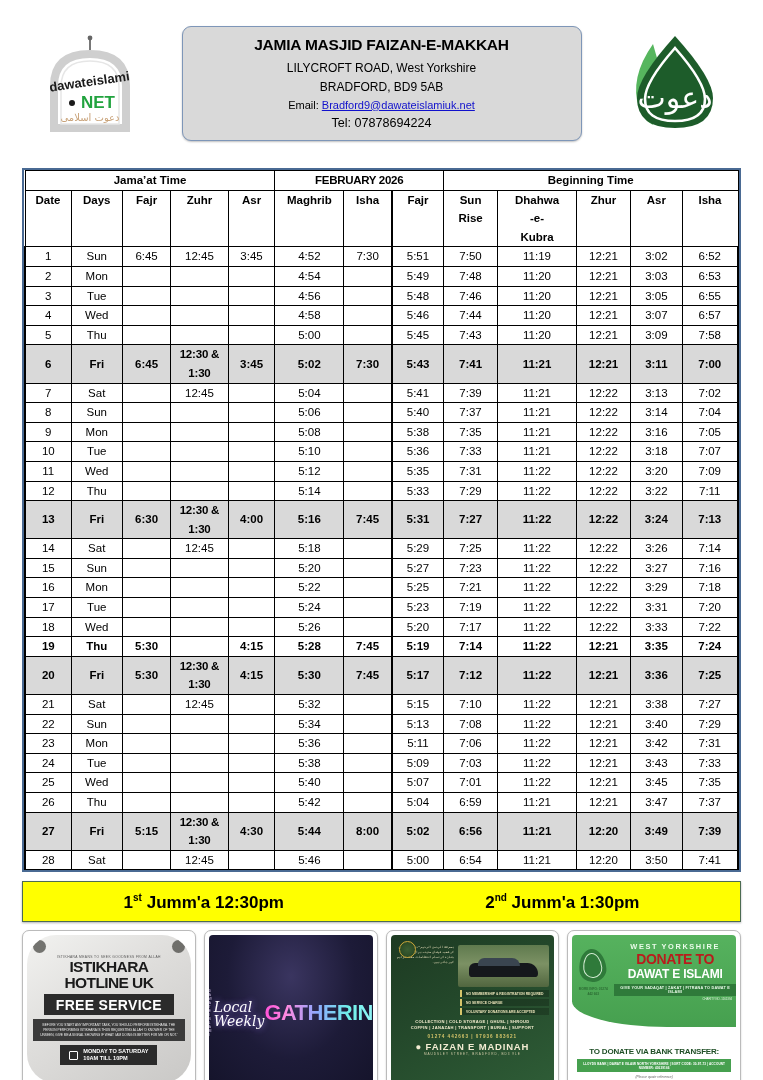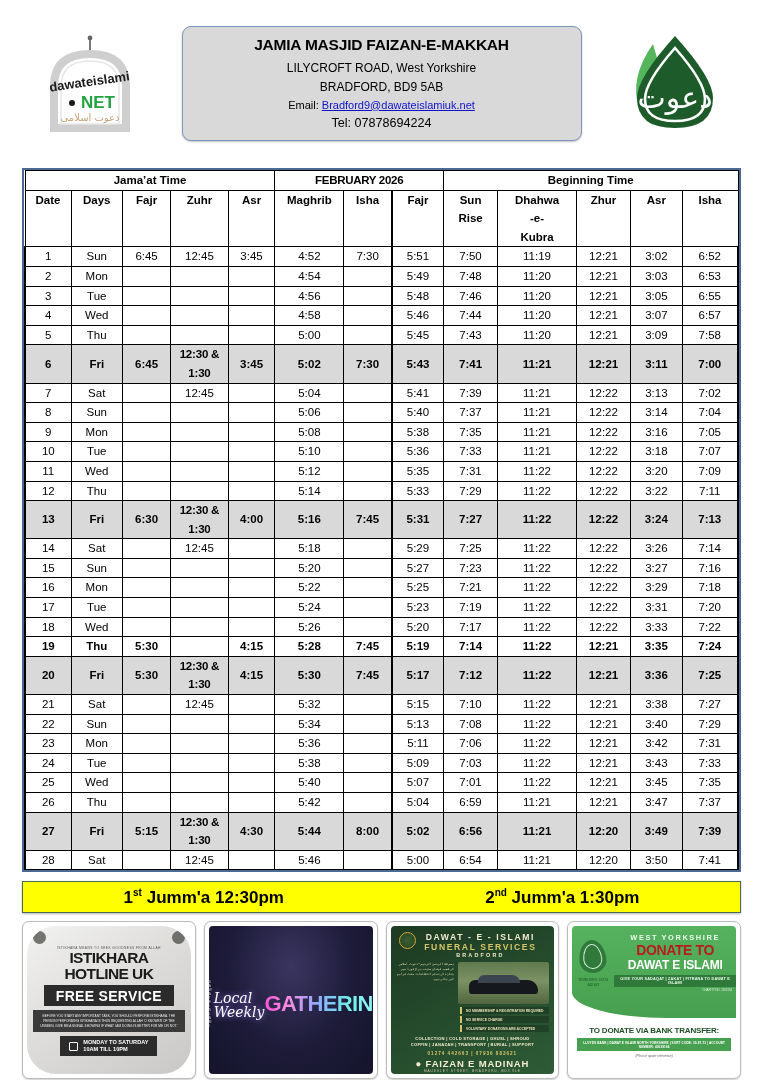--- a/index.html
+++ b/index.html
@@ -110,21 +110,21 @@
   td.small { font-size: 7.6px; font-weight: bold; letter-spacing: -0.2px;}
 
   tr.row td.edge-l { border-left: 2px solid #000; }
   tr.row td.edge-r { border-right: 2px solid #000; }
 
   
   .jumma {
     margin: 9px 22px 0 22px;
     background: #ffff00;
     border: 1.5px solid #4c6b52;
-    height: 32px;
+    height: 41px;
     display: flex;
     align-items: center;
     justify-content: space-around;
     font-weight: bold;
     font-size: 17px;
     box-shadow: 0 1px 2px rgba(0,0,0,0.3);
   }
   .jumma sup { font-size: 10px; }
 
   
@@ -246,21 +246,21 @@
      border:1.2px solid #cfe9cf;border-radius:50% 50% 50% 50% / 62% 62% 38% 38%;}
   .p4 .moreinfo{position:absolute;left:4px;top:52px;width:34px;text-align:center;
      font-size:3.2px;font-weight:bold;color:#2c6b33;line-height:4.4px;}
   .p4 .r4{position:relative;z-index:2;padding-left:42px;padding-top:7px;text-align:center;}
   .p4 .wy{font-size:7.4px;font-weight:bold;color:#eafbe9;letter-spacing:1.6px;}
   .p4 .dt{font-size:14px;font-weight:bold;color:#b91c1c;letter-spacing:-.4px;line-height:17px;}
   .p4 .de{font-size:12px;font-weight:bold;color:#fff;letter-spacing:-.2px;line-height:13px;}
   .p4 .pill{margin:3px auto 0 auto;background:#2f7a3a;color:#eafbe9;
      font-size:3.8px;font-weight:bold;padding:2px 4px;letter-spacing:.2px;}
   .p4 .charity{font-size:2.8px;color:#e3f3e1;text-align:right;padding-right:4px;margin-top:1px;}
-  .p4 .bt{position:absolute;left:0;right:0;bottom:16px;text-align:center;}
+  .p4 .bt{position:absolute;left:0;right:0;bottom:4px;text-align:center;}
   .p4 .btt{font-size:8px;font-weight:bold;color:#1f4f26;letter-spacing:-.2px;}
   .p4 .bank{margin:3px 5px 0 5px;background:#46a04f;color:#fff;font-size:3.1px;
      font-weight:bold;padding:2.5px 2px;letter-spacing:.1px;}
   .p4 .quote{font-size:3.4px;color:#666;font-style:italic;margin-top:3px;}
 </style>
 </head>
 <body>
 
 <div class="topbar">
 
@@ -834,25 +834,20 @@
         <div class="fem">FAIZAN E MAKKAH</div>
         <div class="addr">LILYCROFT ROAD BRADFORD BD9 5AB</div>
         <div class="dbrand">DAWATEISLAMI</div>
       </div>
     </div>
   </div>
 
   <div class="poster p3">
     <div class="p-inner">
       <span class="seal"></span>
-      <div class="t-head">
-        <div class="t3a">DAWAT - E - ISLAMI</div>
-        <div class="t3b">FUNERAL SERVICES</div>
-        <div class="t3c">BRADFORD</div>
-      </div>
       <div class="body3">
         <div class="urdu">بسم الله الرحمن الرحیم • دعوت اسلامی کے شعبہ فیضان مدینہ براڑفورڈ میں جنازہ کے تمام انتظامات مفت فراہم کیے جاتے ہیں۔</div>
         <div class="car">
           <span class="veh"></span>
           <span class="win"></span>
         </div>
       </div>
       <div class="bullets">
         <div class="bl">NO MEMBERSHIP &amp; REGISTRATION REQUIRED</div>
         <div class="bl">NO SERVICE CHARGE</div>

